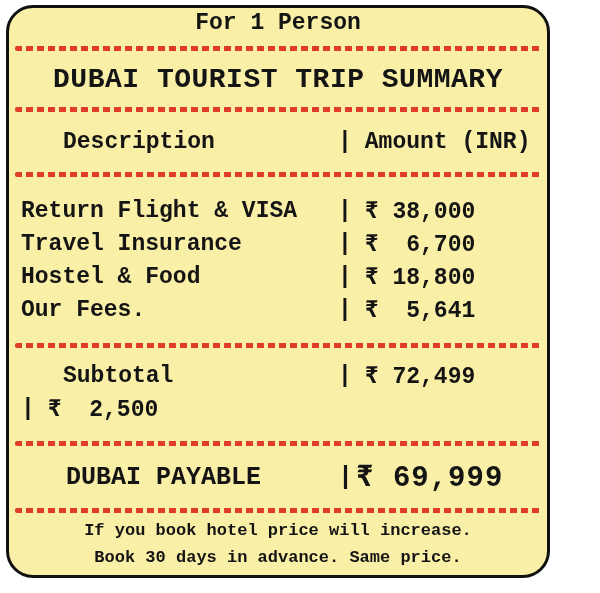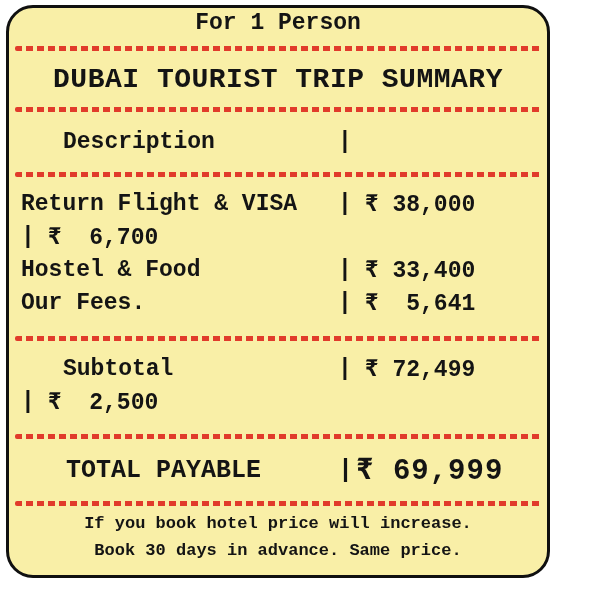--- a/index.html
+++ b/index.html
@@ -55,21 +55,21 @@
     flex:none;
     white-space:pre;
     overflow:hidden;
   }
   .indent{padding-left:42px;}
   .amt{
     white-space:pre;
     padding-left:13px;
   }
   .row-header{height:60px;}
-  .items{margin-top:10px;}
+  .items{margin-top:17px;}
   .items .row{height:33px;}
   .dash-4{margin-top:17px;}
   .summary{margin-top:11px;}
   .summary .row{height:33px;}
   .dash-5{margin-top:16px;}
   .row-total{height:62px;font-size:25px;}
   .row-total .desc{padding-left:45px;}
   .row-total .amt{
     font-size:29px;
     padding-left:3px;
@@ -92,38 +92,40 @@
 
   <div class="dash dash-1"></div>
 
   <div class="title">DUBAI TOURIST TRIP SUMMARY</div>
 
   <div class="dash dash-2"></div>
 
   <div class="row row-header">
     <span class="desc indent">Description</span>
     <span class="pipe">|</span>
+    <span class="amt">Amount (INR)</span>
   </div>
 
   <div class="dash dash-3"></div>
 
   <div class="items">
     <div class="row">
       <span class="desc">Return Flight &amp; VISA</span>
       <span class="pipe">|</span>
       <span class="amt">₹ 38,000</span>
     </div>
     <div class="row">
+      <span class="desc">Travel Insurance</span>
       <span class="pipe">|</span>
       <span class="amt">₹  6,700</span>
     </div>
     <div class="row">
       <span class="desc">Hostel &amp; Food</span>
       <span class="pipe">|</span>
-      <span class="amt">₹ 33,400</span>
+      <span class="amt">₹ 18,800</span>
     </div>
     <div class="row">
       <span class="desc">Our Fees.</span>
       <span class="pipe">|</span>
       <span class="amt">₹  5,641</span>
     </div>
   </div>
 
   <div class="dash dash-4"></div>
 
@@ -135,21 +137,21 @@
     </div>
     <div class="row">
       <span class="pipe">|</span>
       <span class="amt">₹  2,500</span>
     </div>
   </div>
 
   <div class="dash dash-5"></div>
 
   <div class="row row-total">
-    <span class="desc">TOTAL PAYABLE</span>
+    <span class="desc">DUBAI PAYABLE</span>
     <span class="pipe">|</span>
     <span class="amt">₹ 69,999</span>
   </div>
 
   <div class="dash dash-6"></div>
 
   <div class="footer">
     <div class="footer-line">If you book hotel price will increase.</div>
     <div class="footer-line">Book 30 days in advance. Same price.</div>
   </div>

